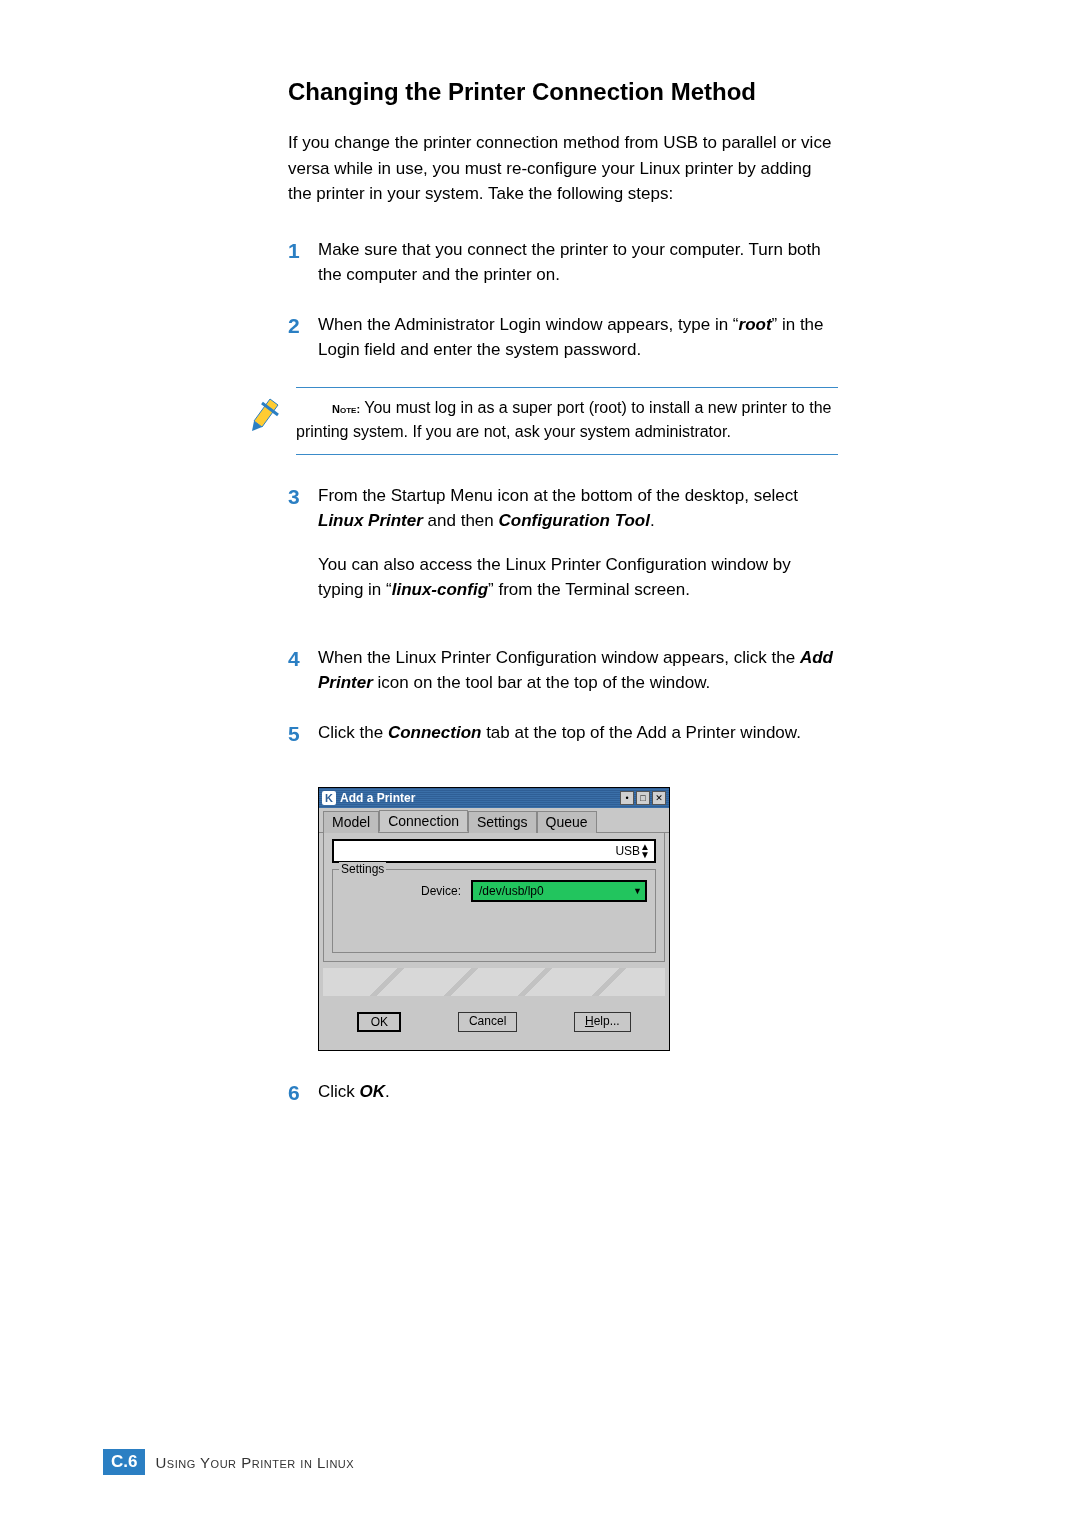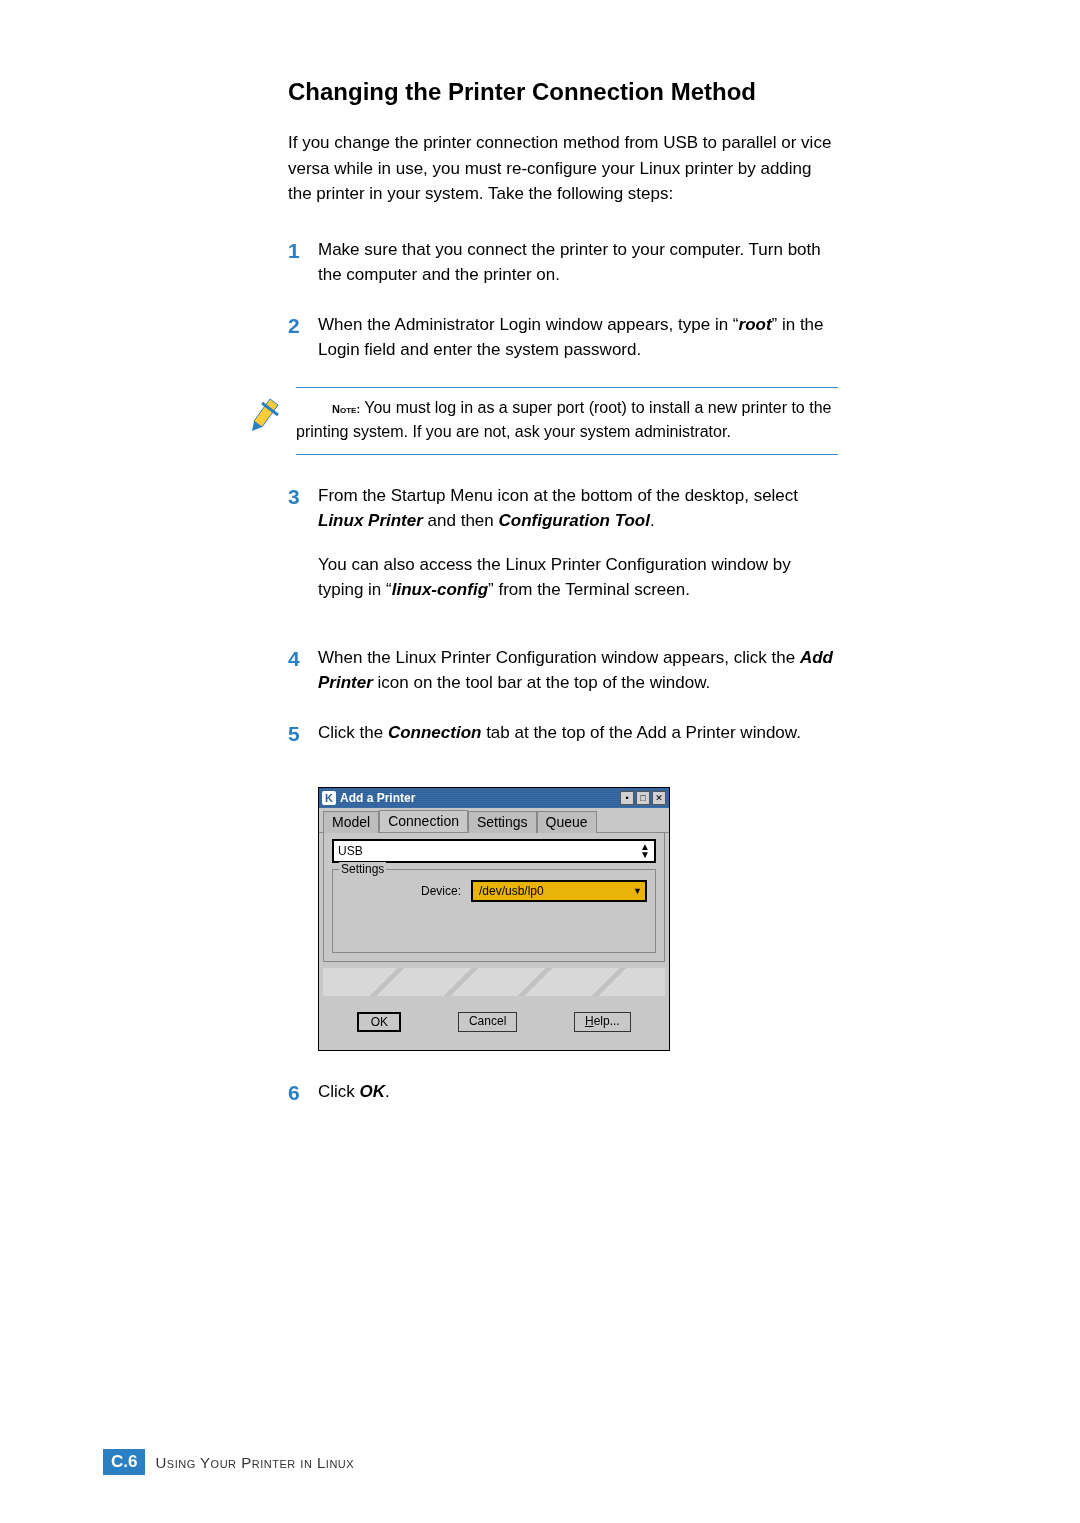--- a/index.html
+++ b/index.html
@@ -117,35 +117,35 @@
     border:1px solid #888; border-bottom:none; position:relative;
   }
   .tab.inactive { background:#bdbdbd; top:1px; }
   .tab.active { background:#c8c8c8; border-bottom:1px solid #c8c8c8; z-index:2; }
   .tab-body {
     background:#c8c8c8; padding:6px 8px 8px 8px;
     border:1px solid #888; border-top:none; margin:0 4px;
   }
   .combo {
     display:flex; align-items:center; background:#fff; border:2px solid #000;
-    height:24px; padding:0 4px; justify-content:space-between; font-size:12px;
+    height:24px; padding:0 4px; justify-content:flex-end; font-size:12px;
   }
   .combo .spinner { font-size:10px; line-height:8px; }
   .fieldset {
     border:1px solid #888; margin-top:6px; padding:6px 8px 50px 8px;
     position:relative;
   }
   .fieldset-legend {
     position:absolute; top:-8px; left:6px; background:#c8c8c8; padding:0 2px;
     font-size:12px;
   }
   .device-row { display:flex; align-items:center; margin-top:4px; }
   .device-label { font-size:12px; width:130px; text-align:right; padding-right:10px; }
   .device-input {
-    flex:1; display:flex; border:2px solid #000; background:#eab308; height:22px;
+    flex:1; display:flex; border:2px solid #000; background:#22c55e; height:22px;
     align-items:center; justify-content:space-between; padding:0 3px 0 6px;
     font-size:12px;
   }
   .device-input .dd { font-size:9px; }
   .pleat {
     height:28px; margin:6px 4px 0 4px;
     background: linear-gradient(135deg,#d8d8d8 0 20%,#c2c2c2 20% 22%,#d8d8d8 22% 40%,#c2c2c2 40% 42%,#d8d8d8 42% 60%,#c2c2c2 60% 62%,#d8d8d8 62% 80%,#c2c2c2 80% 82%,#d8d8d8 82% 100%);
   }
   .btn-row {
     display:flex; justify-content:space-around; padding:16px 10px 18px 10px;

